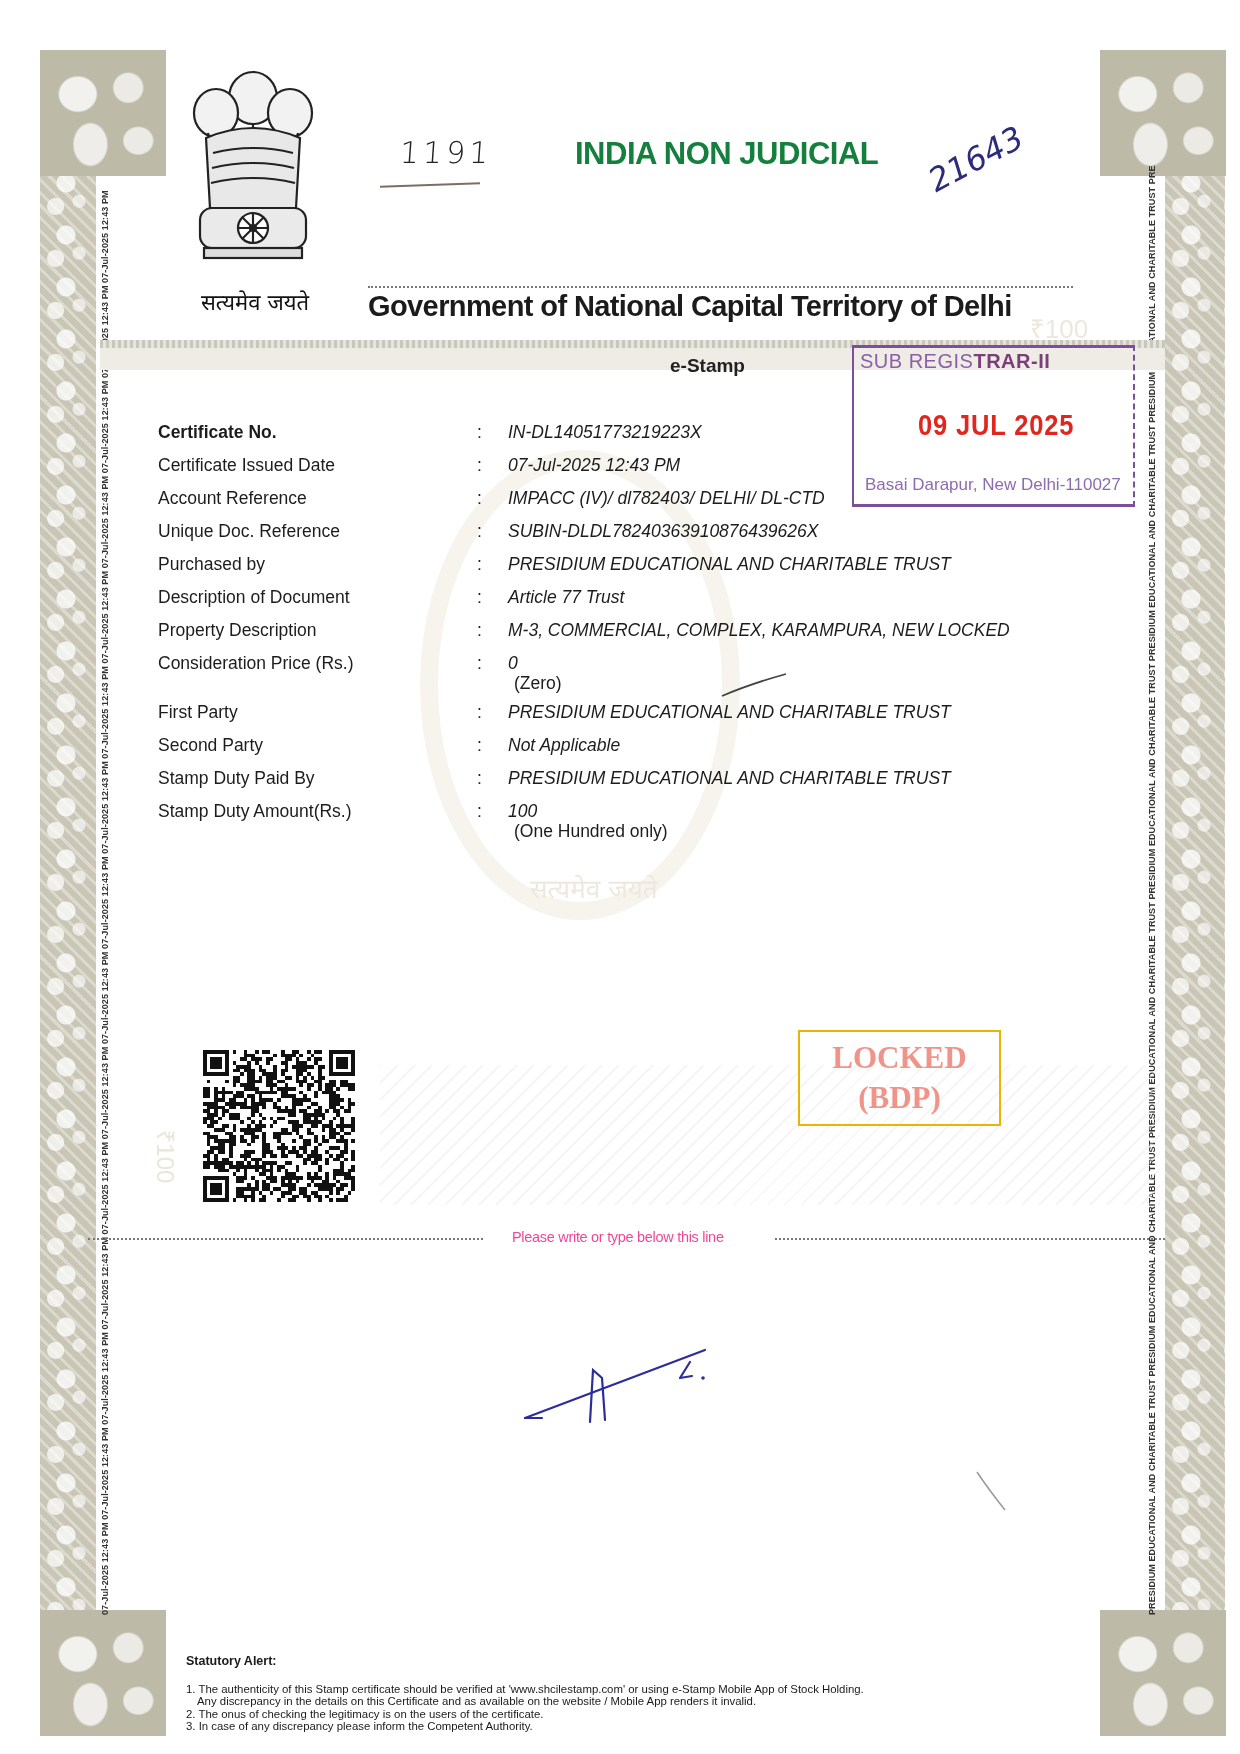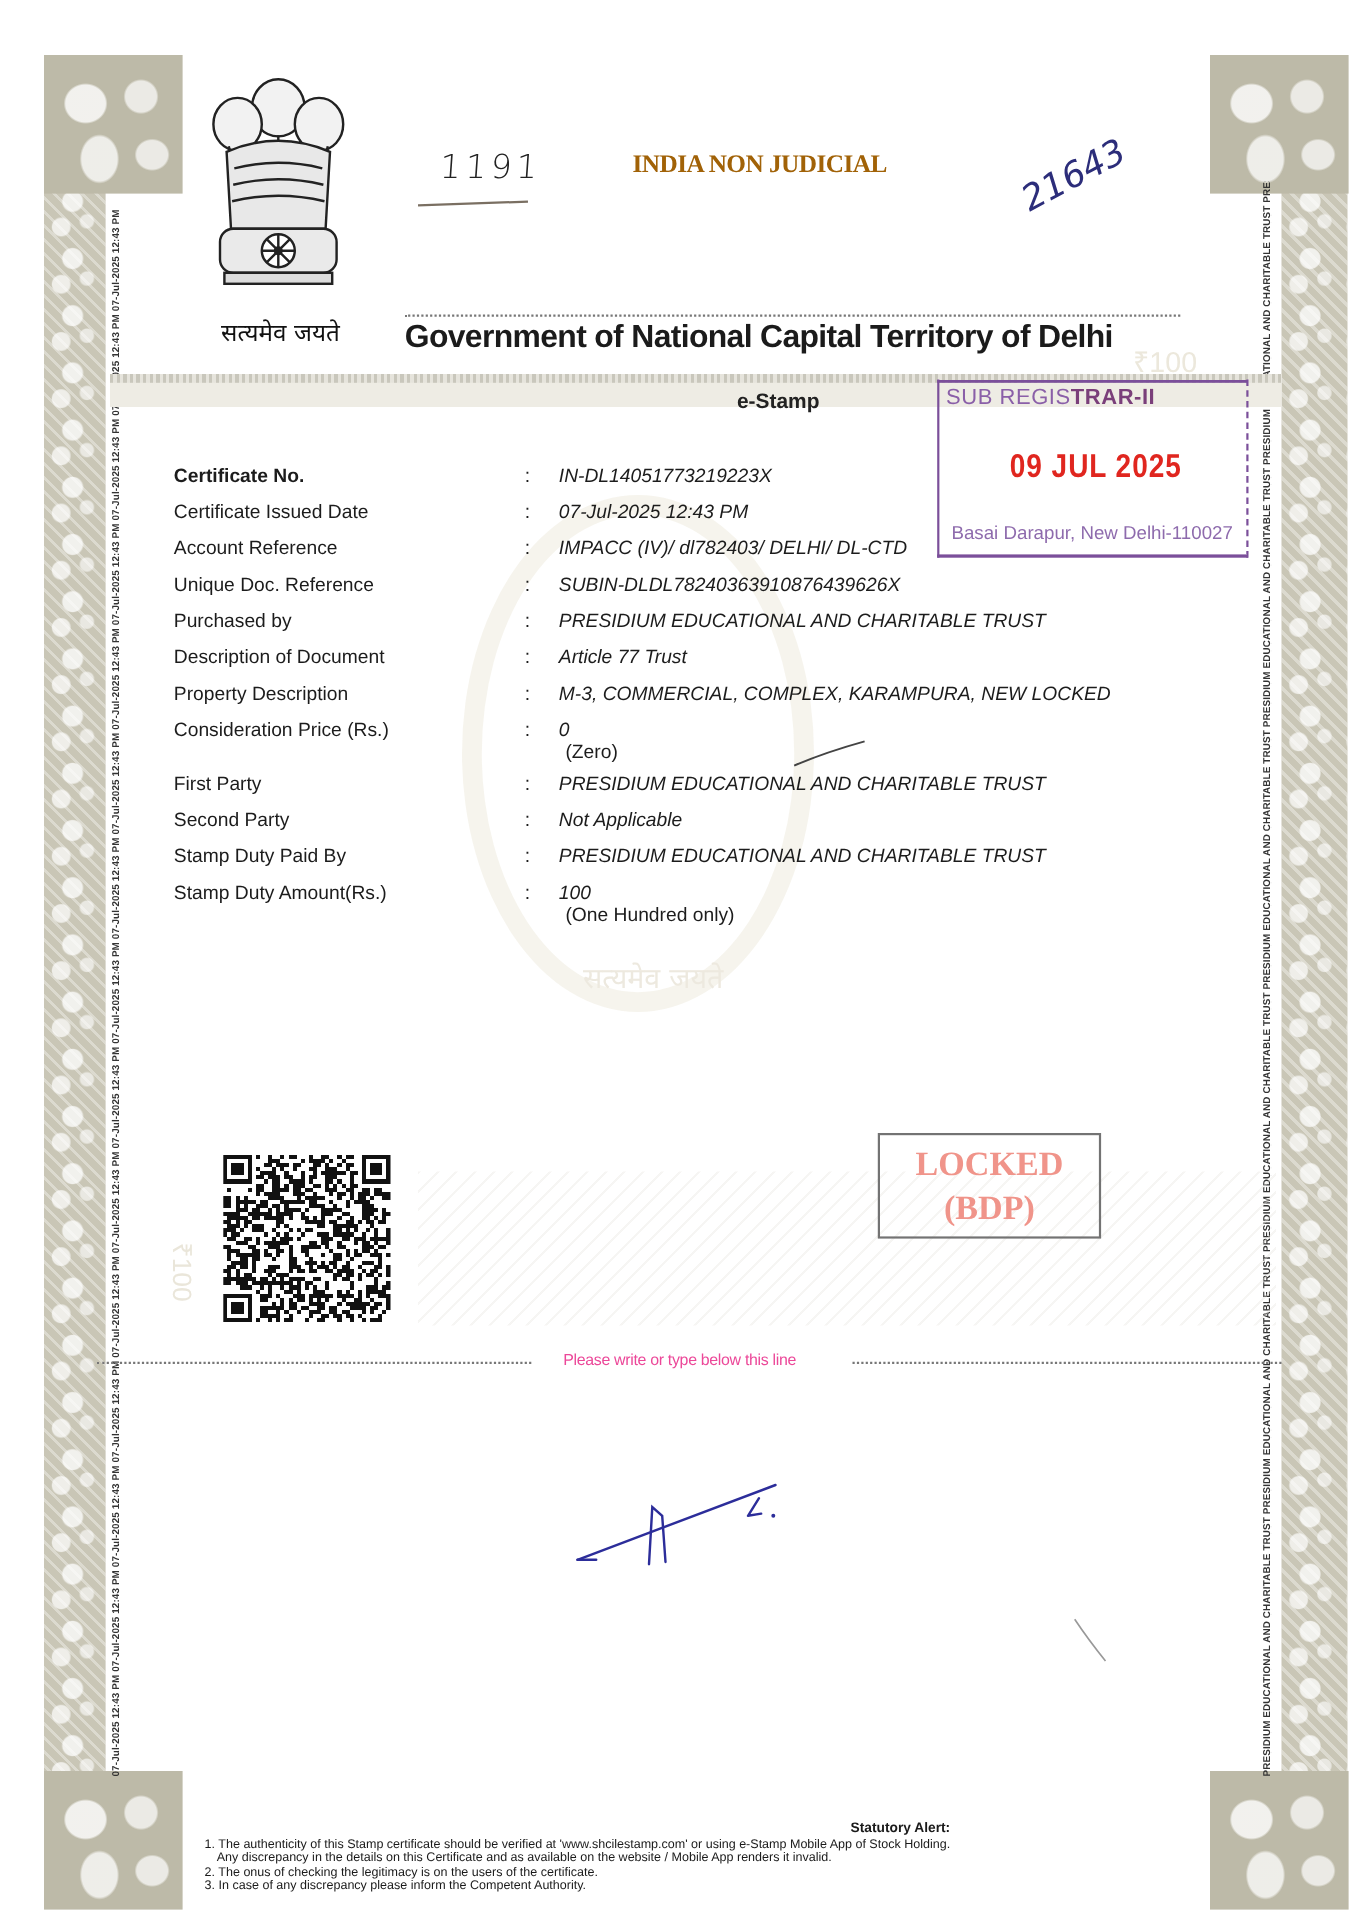--- a/index.html
+++ b/index.html
@@ -43,21 +43,21 @@
 
   
   .emblem { position: absolute; left: 178px; top: 58px; width: 150px; height: 230px; }
   .motto { position: absolute; left: 180px; top: 286px; width: 150px; text-align: center; font-family: "DejaVu Sans", sans-serif; font-size: 22px; color: #111; }
 
   .handnote { position: absolute; font-family: "DejaVu Sans", sans-serif; }
   .note-1191 { left: 400px; top: 135px; font-size: 30px; color: #222; transform: skewX(-4deg); letter-spacing: 4px; font-weight: 300; }
   .note-1191-line { position: absolute; left: 380px; top: 184px; width: 100px; height: 2px; background: #7a6f62; transform: rotate(-2deg); }
   .note-21643 { left: 925px; top: 140px; font-size: 32px; color: #2c2d7a; transform: rotate(-28deg); font-style: italic; }
 
-  .title-1 { position: absolute; left: 575px; top: 136px; font-size: 23px; font-weight: bold; color: #a16207; font-family: Liberation Serif, serif; letter-spacing: -0.5px; }
+  .title-1 { position: absolute; left: 575px; top: 136px; font-size: 31px; font-weight: bold; color: #15803d; font-family: Liberation Sans, sans-serif; letter-spacing: -0.5px; }
   .title-2 { position: absolute; left: 368px; top: 250px; font-size: 29px; font-weight: bold; color: #1b1b1b; letter-spacing: -0.6px; margin-top: 40px; }
   .title-2-rule { position: absolute; left: 368px; top: 286px; width: 705px; border-top: 2px dotted #777; }
 
   .faint-100 { position: absolute; left: 1030px; top: 310px; font-size: 26px; color: #ece8dc; }
 
   .band { position: absolute; left: 100px; top: 340px; width: 1065px; height: 30px; background: #eeece4; }
   .band-top { position: absolute; left: 100px; top: 340px; width: 1065px; height: 8px; background: repeating-linear-gradient(90deg, #c9c7bc 0 3px, #e6e4dc 3px 6px); }
   .band-label { position: absolute; left: 670px; top: 355px; font-size: 19px; font-weight: bold; color: #222; }
 
   
@@ -76,33 +76,33 @@
   .field-sub { position: absolute; left: 382px; top: 20px; white-space: nowrap; }
 
   
   .watermark-seal { position: absolute; left: 420px; top: 450px; width: 320px; height: 470px; border-radius: 50%; border: 18px solid rgba(235,230,215,0.45); }
   .watermark-text { position: absolute; left: 530px; top: 870px; font-family: "DejaVu Sans", sans-serif; font-size: 26px; color: #ede9df; }
 
   
   .qr { position: absolute; left: 203px; top: 1050px; width: 152px; height: 152px; background: #fff; }
   .qr svg { width: 100%; height: 100%; }
 
-  .locked { position: absolute; left: 798px; top: 1030px; width: 203px; height: 96px; border: 2px solid #737373; color: #f0948a; text-align: center; font-family: "Liberation Serif", serif; font-size: 31px; line-height: 40px; padding-top: 6px; font-weight: bold; }
+  .locked { position: absolute; left: 798px; top: 1030px; width: 203px; height: 96px; border: 2px solid #eab308; color: #f0948a; text-align: center; font-family: "Liberation Serif", serif; font-size: 31px; line-height: 40px; padding-top: 6px; font-weight: bold; }
 
   .security-panel { position: absolute; left: 380px; top: 1065px; width: 780px; height: 140px; background: repeating-linear-gradient(135deg, rgba(230,228,222,0.35) 0 2px, transparent 2px 12px); }
   .side-100 { position: absolute; left: 140px; top: 1140px; font-size: 24px; color: #eae6da; transform: rotate(90deg); }
 
   .write-line-left { position: absolute; left: 88px; top: 1238px; width: 395px; border-top: 2px dotted #777; }
   .write-line-right { position: absolute; left: 775px; top: 1238px; width: 390px; border-top: 2px dotted #777; }
   .write-label { position: absolute; left: 512px; top: 1229px; font-size: 14.5px; color: #ec4899; letter-spacing: -0.3px; }
 
   .signature { position: absolute; left: 520px; top: 1340px; width: 200px; height: 90px; }
 
   .alert { position: absolute; left: 186px; top: 1655px; font-size: 11.4px; color: #1a1a1a; line-height: 12.5px; }
-  .alert-title { font-weight: bold; font-size: 12.5px; margin-bottom: 3px; text-align: right; }
+  .alert-title { font-weight: bold; font-size: 12.5px; margin-bottom: 15px; }
   .alert-item { white-space: nowrap; }
   .alert-item .cont { display: block; padding-left: 11px; }
 </style>
 </head>
 <body>
 
 <div class="border-strip left-strip"></div>
 <div class="border-strip right-strip"></div>
 <div class="corner corner-tl"></div>
 <div class="corner corner-tr"></div>

